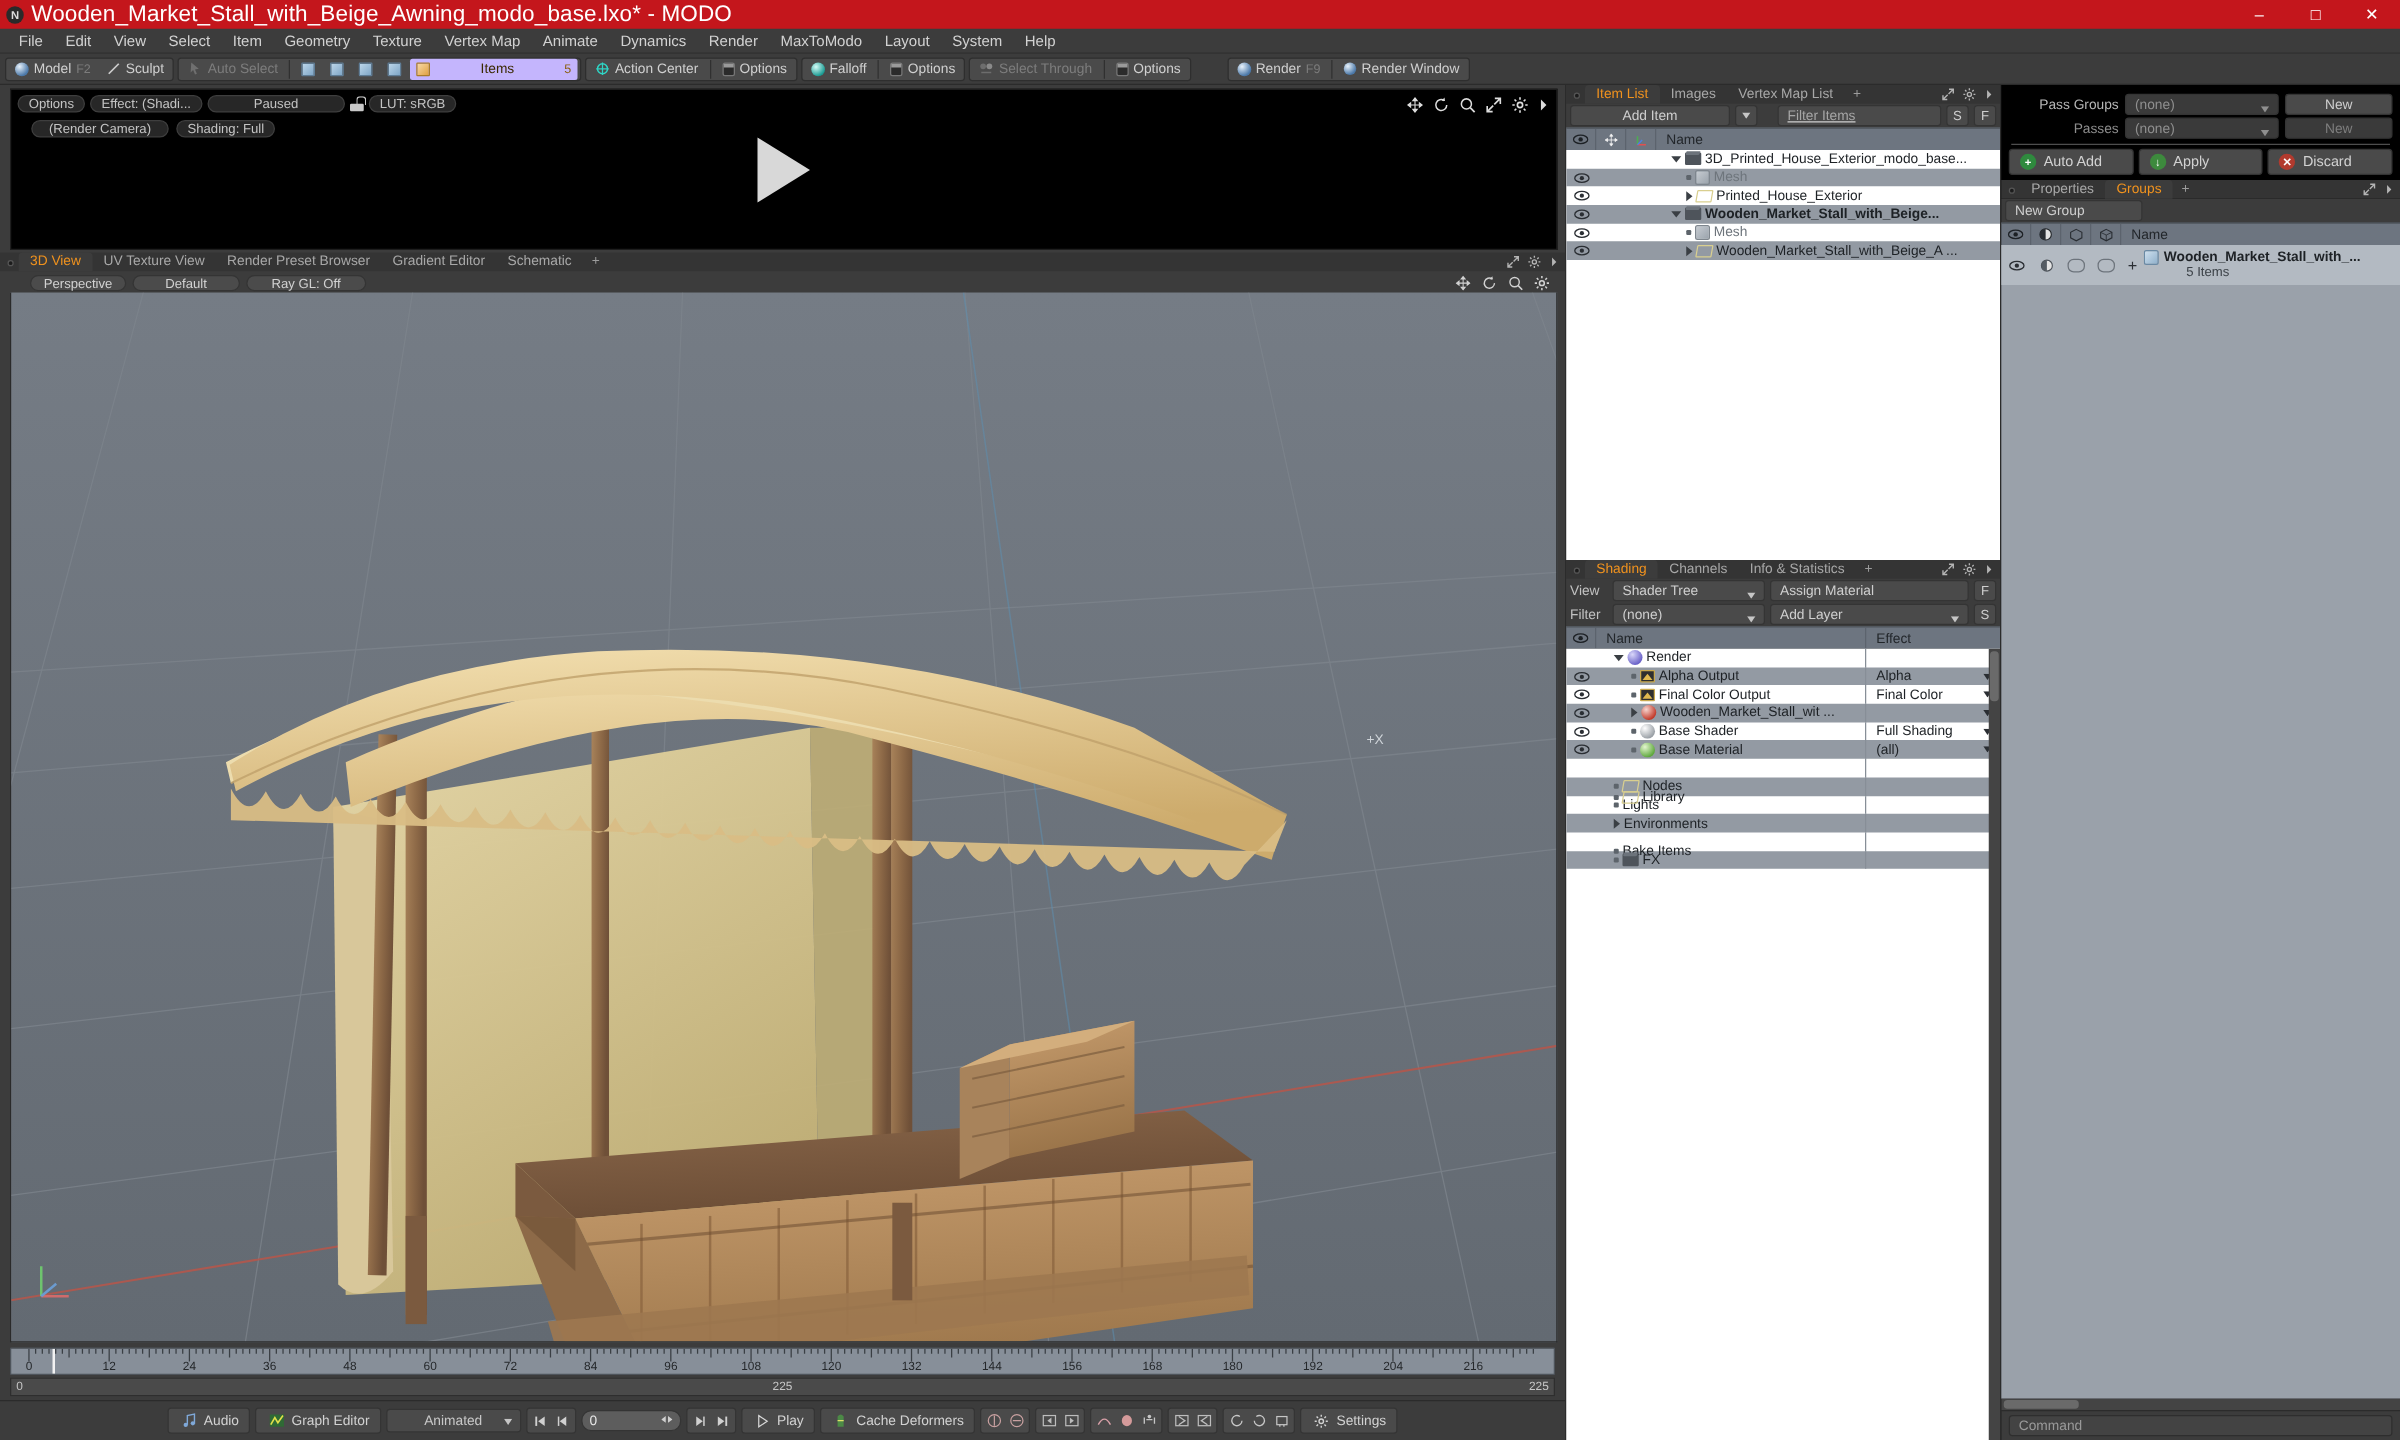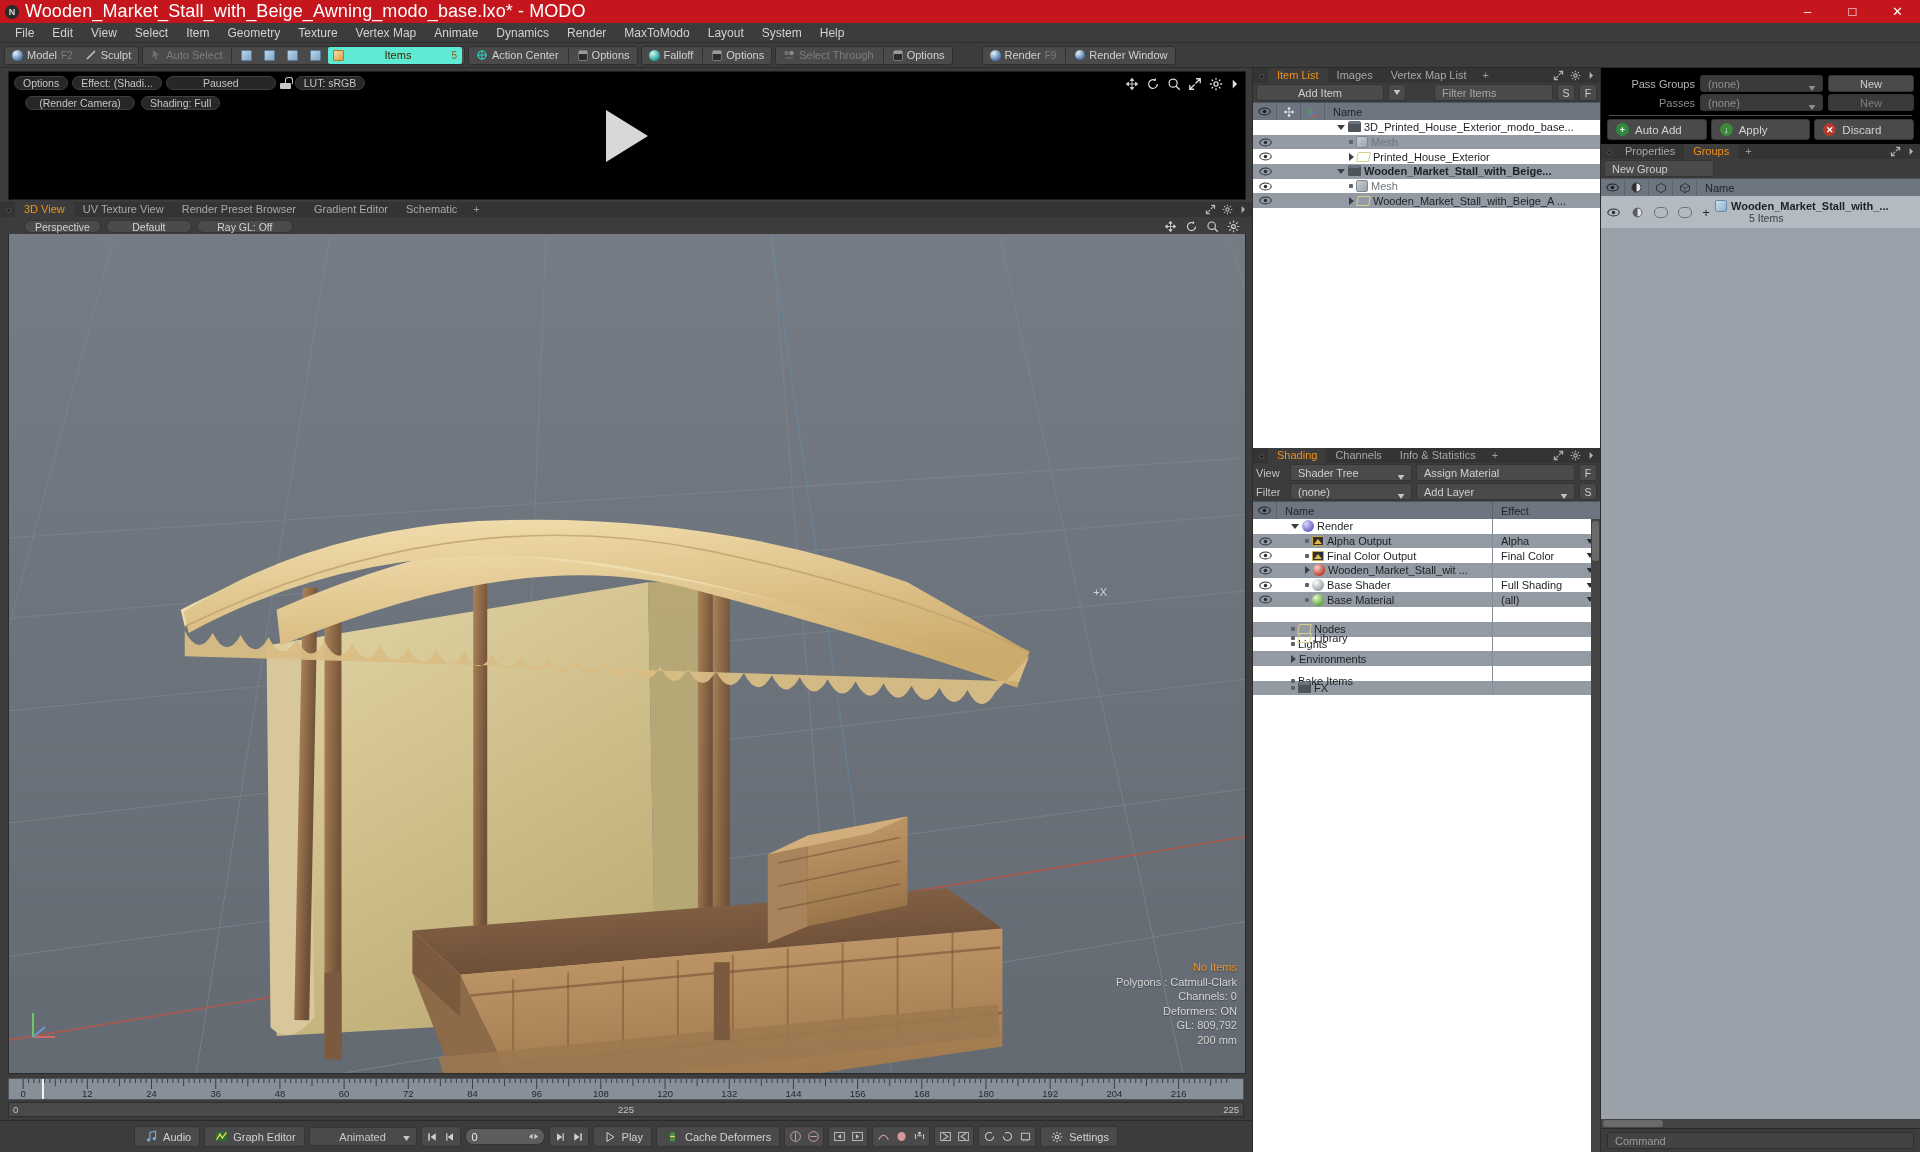--- a/index.html
+++ b/index.html
@@ -31,21 +31,21 @@
   .menu-item { padding:0 9px; height:20px; line-height:20px; font-size:12px; color:#d2d2d2; }
 
   
   .toolbar { height:25px; background:#3c3c3c; display:flex; align-items:center;
              padding:0 4px; gap:3px; flex:0 0 auto; border-bottom:1px solid #2b2b2b;}
   .tgrp { display:flex; align-items:center; height:19px; background:#4a4a4a;
           border:1px solid #2e2e2e; border-radius:3px; padding:0 2px; gap:2px;}
   .tbtn { display:flex; align-items:center; gap:4px; height:15px; padding:0 5px;
           font-size:11px; color:#d0d0d0; border-radius:2px; white-space:nowrap;}
   .tbtn.dim { color:#7d7d7d; }
-  .tbtn.active { background:#5eead4; color:#3a2800; border-radius:2px; height:17px;gap:40px;}
+  .tbtn.active { background:#c4b5fd; color:#3a2800; border-radius:2px; height:17px;gap:40px;}
   .tbtn.active .hot { color:#8a5e10; }
   .hot { color:#7c7c7c; font-size:10px; }
   .sep { width:1px; height:15px; background:#303030; margin:0 2px;}
   .icon-sm { width:12px; height:12px; flex:0 0 auto; }
   .cube { width:11px;height:11px;background:linear-gradient(135deg,#bcd6ea,#7fa6c6);
           border:1px solid #5f7d96; border-radius:1px;}
   .cube.o { background:linear-gradient(135deg,#f7d9a6,#e0a040); border-color:#a97c2a;}
   .sphere { width:11px;height:11px;border-radius:50%;
             background:radial-gradient(circle at 33% 30%, #e8f2fb, #4b78a8 70%);}
   .sphere.teal { background:radial-gradient(circle at 35% 32%, #d4fbf6, #1a9a92 72%); }
@@ -531,28 +531,20 @@
           </svg>
 
           <div class="plus-x" style="right:138px; top:42%;">+X</div>
 
           <svg class="axis-gizmo" viewBox="0 0 40 40">
             <path d="M8 34 L8 10" stroke="#6ec46e" stroke-width="2"></path>
             <path d="M8 34 L30 34" stroke="#d06b6b" stroke-width="2"></path>
             <path d="M8 34 L20 24" stroke="#6b9bd0" stroke-width="2"></path>
           </svg>
 
-          <div class="vp-info">
-            <div class="warn">No Items</div>
-            <div>Polygons : Catmull-Clark</div>
-            <div>Channels: 0</div>
-            <div>Deformers: ON</div>
-            <div>GL: 809,792</div>
-            <div>200 mm</div>
-          </div>
         </div>
       </div>
 
       <div class="timeline">
         <div class="tl-track">
           <svg class="tl-ruler" viewBox="0 0 1220 22" preserveAspectRatio="none" id="tlticks">
               <line x1="14" y1="0" x2="14" y2="10" stroke="#3a3f44" stroke-width="1"></line>
               <line x1="19.288888888888888" y1="0" x2="19.288888888888888" y2="4" stroke="#3a3f44" stroke-width="1"></line>
               <line x1="24.577777777777776" y1="0" x2="24.577777777777776" y2="4" stroke="#3a3f44" stroke-width="1"></line>
               <line x1="29.866666666666667" y1="0" x2="29.866666666666667" y2="4" stroke="#3a3f44" stroke-width="1"></line>
@@ -1005,21 +997,21 @@
 
         <div class="pbar">
           <div class="pfield" style="flex:0 0 128px;justify-content:center;">
             <span>Add Item</span>
           </div>
           <div class="sqbtn">
             <svg width="8" height="5" viewBox="0 0 8 6">
                 <path d="M0 0 L8 0 L4 6z" fill="#c6c6c6"></path>
               </svg>
           </div>
-          <div class="pfield" style="flex:1 1 auto;margin-left:24px;" title="Filter Items">
+          <div class="pfield" style="flex:1 1 auto;margin-left:12px;text-decoration:underline;" title="Filter Items">
             <span style="color:#a6a6a6;">Filter Items</span>
           </div>
           <div class="sqbtn">S</div>
           <div class="sqbtn">F</div>
         </div>
 
         <div class="thead">
           <div class="ic">
             <svg class="eye-g" viewBox="0 0 16 10">
                 <ellipse cx="8" cy="5" rx="7" ry="4.2" fill="none" stroke="#1d2125" stroke-width="1.3"></ellipse>

